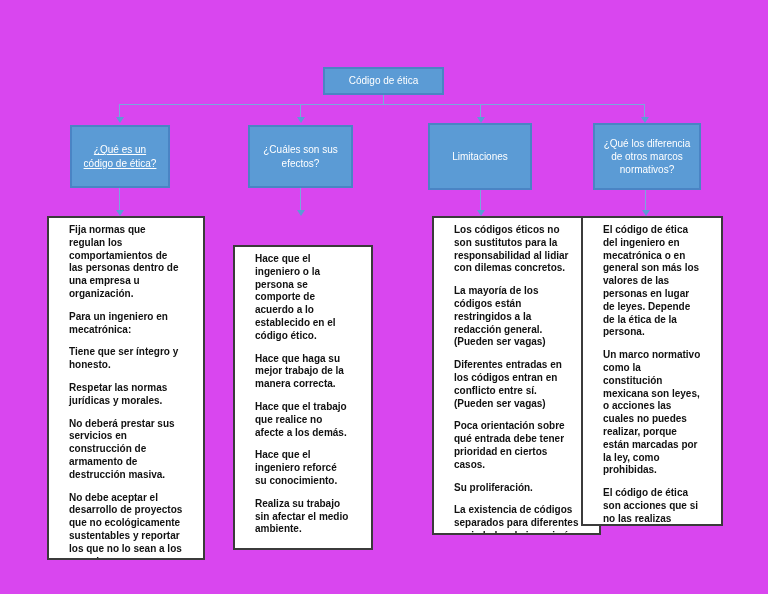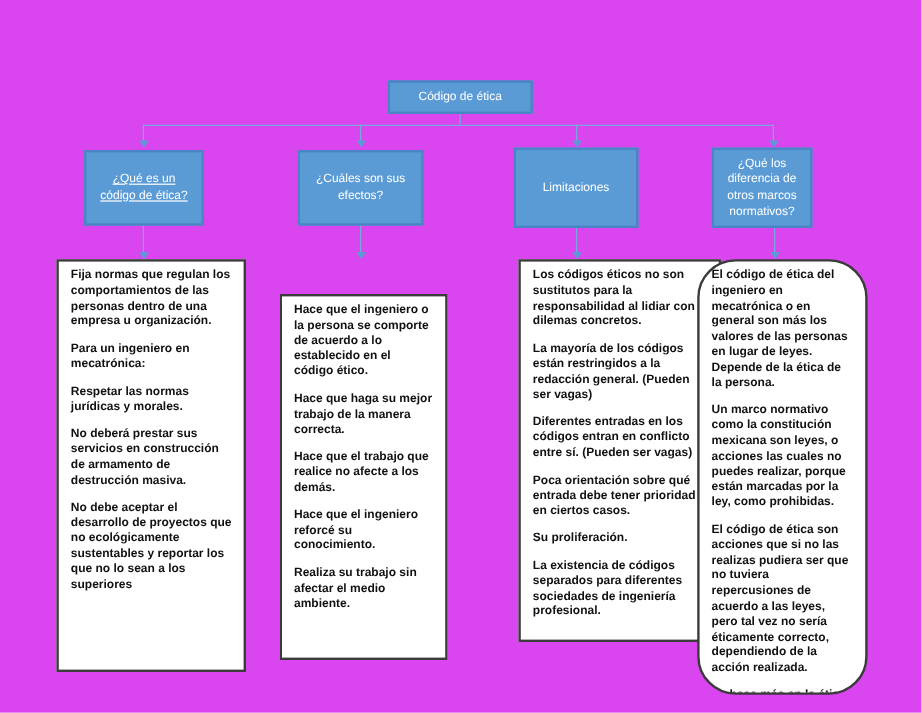--- a/index.html
+++ b/index.html
@@ -9,21 +9,21 @@
 
   .node {
     position:absolute; background:#5b9bd5; border:2px solid #4a84c4;
     color:#ffffff; display:flex; align-items:center; justify-content:center;
     text-align:center; font-size:10px; line-height:1.32; font-weight:400;
   }
   .root { left:323px; top:67px; width:121px; height:28px; }
   .bA { left:70px;  top:125px; width:100px; height:63px; padding:0 9px;text-decoration:underline; }
   .bB { left:248px; top:125px; width:105px; height:63px; padding:0 12px; }
   .bC { left:428px; top:123px; width:104px; height:67px; padding:0 6px; }
-  .bD { left:593px; top:123px; width:84px; height:67px; padding:0 8px; }
+  .bD { left:593px; top:123px; width:108px; height:67px; padding:0 8px; }
 
   .line { position:absolute; background:#79a8dc; }
   .rail { left:119px; top:104px; width:526px; height:1px; }
   .stub-root { left:383px; top:95px; width:1px; height:9px; }
   .dropA { left:119px; top:104px; width:1px; height:13px; }
   .dropB { left:300px; top:104px; width:1px; height:13px; }
   .dropC { left:480px; top:104px; width:1px; height:13px; }
   .dropD { left:644px; top:104px; width:1px; height:13px; }
   .linkA { left:119px; top:188px; width:1px; height:22px; }
   .linkB { left:300px; top:188px; width:1px; height:22px; }
@@ -35,29 +35,29 @@
     border-left:4px solid transparent; border-right:4px solid transparent;
     border-top:6px solid #5b9bd5;
   }
   .arA { left:116px; top:117px; } .arB { left:297px; top:117px; }
   .arC { left:477px; top:117px; } .arD { left:641px; top:117px; }
   .ar1 { left:116px; top:210px; } .ar2 { left:297px; top:210px; }
   .ar3 { left:477px; top:210px; } .ar4 { left:642px; top:210px; }
 
   .detail {
     position:absolute; background:#ffffff; border:2px solid #3b3b3b;
-    padding:6px 10px; color:#111111; font-size:10px; font-weight:700;
+    padding:6px 20px; color:#111111; font-size:10px; font-weight:700;
     line-height:1.28; overflow:hidden;
   }
   .detail p { margin:0 0 10px 0; }
   .detail p:last-child { margin-bottom:0; }
   .d1 { left:47px;  top:216px; width:158px; height:344px; }
   .d2 { left:233px; top:216px; width:140px; height:305px;margin-top:29px; }
   .d3 { left:400px; top:216px; width:169px; height:319px;margin-left:32px; }
-  .d4 { left:581px; top:216px; width:142px; height:363px;border-radius:32px; }
+  .d4 { left:581px; top:216px; width:142px; height:310px; }
 </style>
 </head>
 <body>
 
 <div class="page">
 
   <div class="node root">
     <span>Código de ética</span>
   </div>
 
@@ -90,20 +90,21 @@
   <div class="line linkC"></div>
   <div class="line linkD"></div>
   <div class="arrow ar1"></div>
   <div class="arrow ar2"></div>
   <div class="arrow ar3"></div>
   <div class="arrow ar4"></div>
 
   <div class="detail d1">
     <p>Fija normas que regulan los comportamientos de las personas dentro de una empresa u organización.</p>
     <p>Para un ingeniero en mecatrónica:</p>
+    <p>Tiene que ser íntegro y honesto.</p>
     <p>Respetar las normas jurídicas y morales.</p>
     <p>No deberá prestar sus servicios en construcción de armamento de destrucción masiva.</p>
     <p>No debe aceptar el desarrollo de proyectos que no ecológicamente sustentables y reportar los que no lo sean a los superiores</p>
   </div>
 
   <div class="detail d2">
     <p>Hace que el ingeniero o la persona se comporte de acuerdo a lo establecido en el código ético.</p>
     <p>Hace que haga su mejor trabajo de la manera correcta.</p>
     <p>Hace que el trabajo que realice no afecte a los demás.</p>
     <p>Hace que el ingeniero reforcé su conocimiento.</p>

